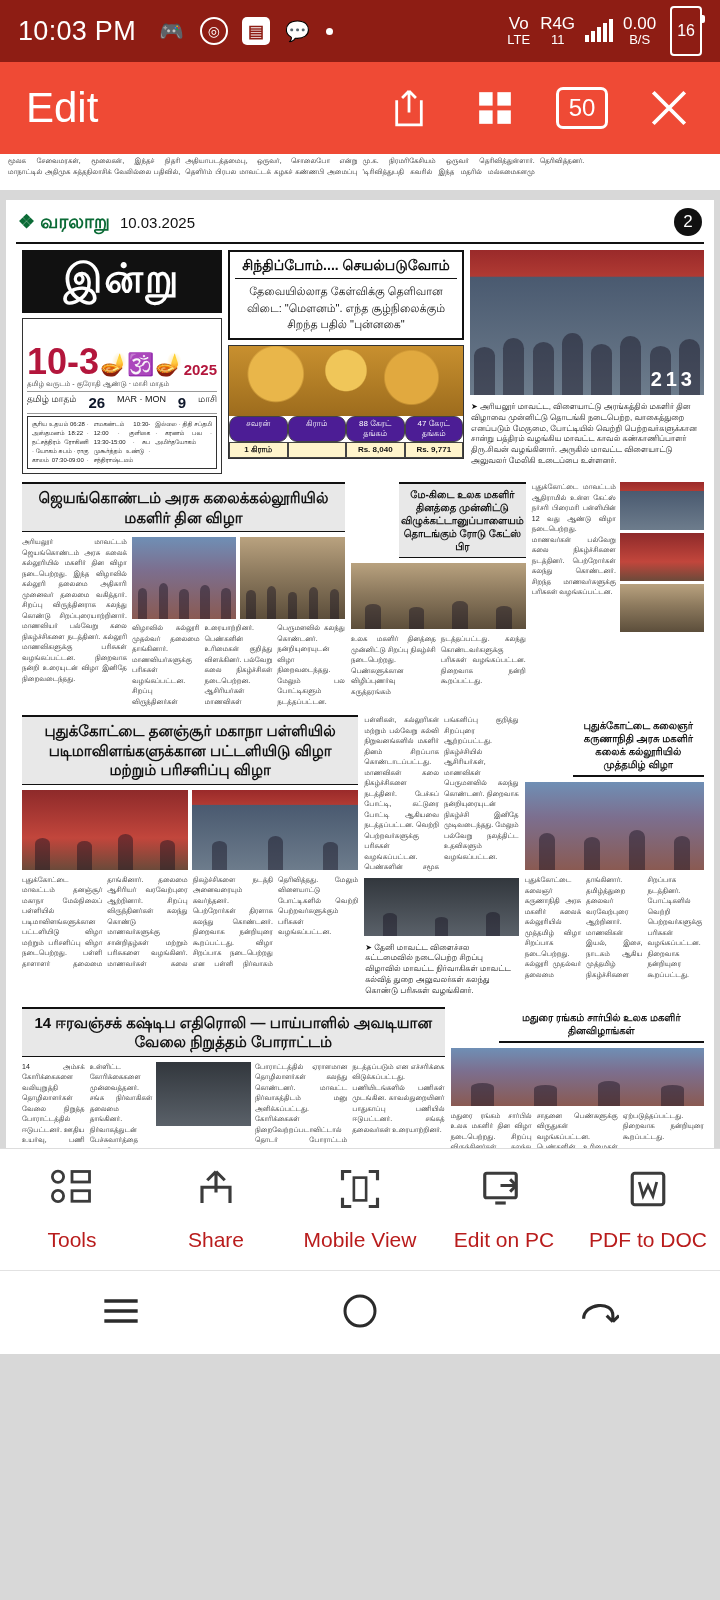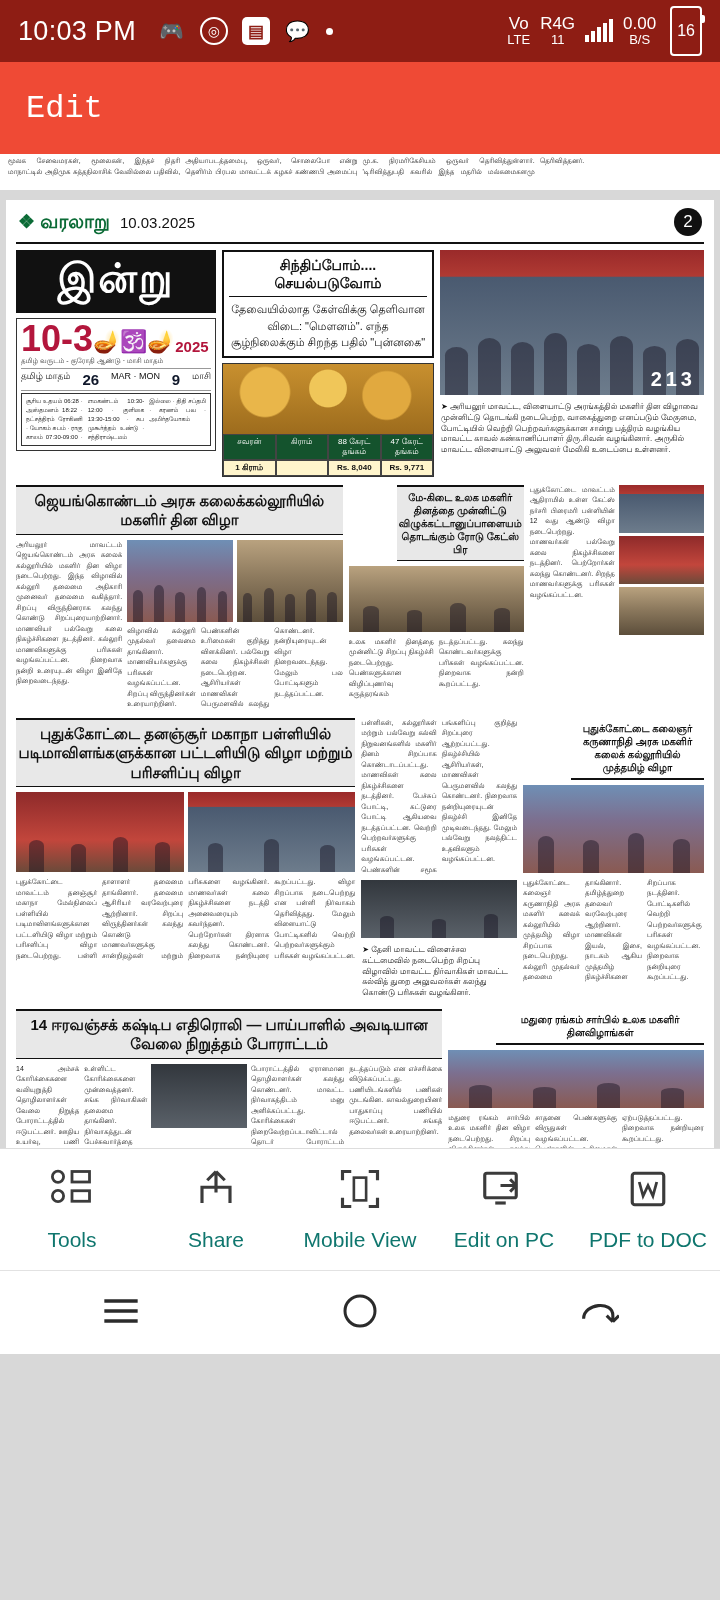--- a/index.html
+++ b/index.html
@@ -38,21 +38,21 @@
     font-size: 16px; position: relative; margin-left: 4px;
   }
   .battery::after {
     content:""; position:absolute; right:-5px; top:7px; width:3px; height:8px; background:#fff; border-radius:0 2px 2px 0;
   }
   
   .appbar {
     height: 92px; background: #ef4a35; color: #fff;
     display: flex; align-items: center; padding: 0 26px;
   }
-  .appbar .title { font-size: 32px; flex: 1; font-family: Liberation Mono, monospace; }
+  .appbar .title { font-size: 42px; flex: 1; }
   .appbar .acts { display: flex; align-items: center; gap: 36px; }
   .ic-btn { width: 50px; height: 50px; display: flex; align-items: center; justify-content: center; }
   .ic-btn svg { display: block; }
   .badge50 {
     border: 3px solid #fff; border-radius: 7px; font-size: 24px;
     padding: 4px 6px; min-width: 52px; text-align: center;
   }
   
   .docarea { background: #d8d8d8; height: 1200px; position: relative; overflow: hidden; }
   .page-sliver {
@@ -63,52 +63,52 @@
   }
   .np-head { display: flex; align-items: center; padding: 8px 12px 4px 12px; }
   .np-head .ttl { color: #0b6b36; font-weight: bold; font-size: 19px; }
   .np-head .dt { font-size: 15px; margin-left: 10px; color: #111; }
   .np-head .pg {
     margin-left: auto; width: 28px; height: 28px; border-radius: 50%;
     background: #111; color: #fff; font-size: 17px;
     display: flex; align-items: center; justify-content: center;
   }
   .rule { height: 2px; background: #111; margin: 2px 10px 6px 10px; }
-  .grid { display: flex; gap: 6px; padding: 0 10px 8px 10px; }
+  .grid { display: flex; gap: 6px; padding: 0 10px 8px 16px; }
   .col { display: flex; flex-direction: column; gap: 5px; }
   .masthead {
     background: #111; color: #fff; text-align: center;
     font-size: 40px; font-weight: bold; padding: 6px 0; letter-spacing: 2px;
   }
   .cal {
     border: 1px solid #333; padding: 4px; background: #fff;
     display: flex; flex-direction: column; gap: 2px;
   }
-  .cal .big { display: flex; align-items: flex-end; justify-content: flex-start; }
+  .cal .big { display: flex; align-items: flex-end; justify-content: space-between; margin-top: 23px; }
   .cal .bignum { font-size: 36px; font-weight: bold; color: #b3163c; line-height: .9; }
   .cal .yr { font-size: 15px; color: #b3163c; font-weight: bold; }
   .cal .sub { font-size: 7px; color: #333; line-height: 1.25; }
   .cal .row2 { display: flex; justify-content: space-between; font-size: 9px; color: #111; border-top: 1px solid #999; border-bottom: 1px solid #999; padding: 2px 0; }
   .cal .row2 b { font-size: 15px; color: #0f172a; }
   .hbox { border: 1px solid #333; padding: 3px 4px; }
   .qbox { border: 2px solid #111; padding: 5px; text-align: center; }
   .qbox .q1 { font-size: 14px; font-weight: bold; color: #111; border-bottom: 1px solid #111; padding-bottom: 3px; }
   .qbox .q2 { font-size: 11px; line-height: 1.5; padding-top: 4px; color: #111; }
   .goldbox { border: 1px solid #333; }
   .goldimg {
     height: 70px;
     background:
       radial-gradient(circle at 20% 40%, #e9b64a 0 14%, transparent 15%),
       radial-gradient(circle at 50% 35%, #f0c659 0 16%, transparent 17%),
       radial-gradient(circle at 78% 45%, #e1a93f 0 14%, transparent 15%),
       linear-gradient(180deg, #c8902f, #9d6c1d);
   }
   .goldtbl { display: flex; font-size: 8px; text-align: center; }
   .goldtbl div { flex: 1; border: 1px solid #444; padding: 2px 0; }
-  .goldtbl .h { background: #14532d; color: #fff; }
+  .goldtbl .h { background: #4c1d95; color: #fff; border-radius: 9px; }
   .goldtbl .r { background: #fff5cc; color: #111; font-weight: bold; }
   .photo { position: relative; overflow: hidden; background: #7a8b9c; }
   .photo.stage {
     background:
       linear-gradient(180deg,#9a2a2a 0%,#b03a33 18%,#4a5a70 19%,#6d7c8c 100%);
   }
   .photo.hall {
     background: linear-gradient(180deg,#b9a27f 0%,#8d7a5e 45%,#5c4e3b 100%);
   }
   .photo.women {
@@ -130,21 +130,21 @@
   .cols3 { column-count: 3; column-gap: 5px; }
   .cols4 { column-count: 4; column-gap: 5px; }
   .page2 { background: #fff; margin: 12px 6px 0 6px; padding-bottom: 4px; }
   .np-head.rev .pg { margin-left: 0; margin-right: auto; }
   .np-head.rev .right { margin-left: auto; display: flex; align-items: center; gap: 10px; }
   
   .bottombar {
     position: absolute; left: 0; right: 0; bottom: 84px; height: 122px;
     background: #fff; display: flex; align-items: center; border-top: 1px solid #ddd;
   }
-  .bb-item { flex: 1; display: flex; flex-direction: column; align-items: center; gap: 18px; color: #0f766e; }
+  .bb-item { flex: 1; display: flex; flex-direction: column; align-items: center; gap: 18px; color: #b91c1c; }
   .bb-item .lbl { font-size: 21px; }
   .navbar {
     position: absolute; left: 0; right: 0; bottom: 0; height: 84px;
     background: #fff; display: flex; align-items: center; justify-content: space-around;
     border-top: 1px solid #e2e2e2;
   }
   .navbar .nav-ic { color: #2b2b2b; }
 </style>
 </head>
 <body>
@@ -177,20 +177,42 @@
     <div class="stacked">
       <b>0.00</b>
       <span>B/S</span>
     </div>
     <div class="battery">16</div>
   </div>
 </div>
 
 <div class="appbar">
   <div class="title">Edit</div>
+  <div class="acts">
+    <div class="ic-btn">
+      <svg width="38" height="40" viewBox="0 0 24 26">
+          <path d="M4 8 L4 24 L20 24 L20 8" fill="none" stroke="#fff" stroke-width="1.8"></path>
+          <path d="M12 2 L12 16 M12 2 L7.5 6.5 M12 2 L16.5 6.5" fill="none" stroke="#fff" stroke-width="1.8"></path>
+        </svg>
+    </div>
+    <div class="ic-btn">
+      <svg width="38" height="38" viewBox="0 0 24 24">
+          <rect x="2" y="2" width="8.5" height="8.5" fill="#fff"></rect>
+          <rect x="13.5" y="2" width="8.5" height="8.5" fill="#fff"></rect>
+          <rect x="2" y="13.5" width="8.5" height="8.5" fill="#fff"></rect>
+          <rect x="13.5" y="13.5" width="8.5" height="8.5" fill="#fff"></rect>
+        </svg>
+    </div>
+    <div class="badge50">50</div>
+    <div class="ic-btn">
+      <svg width="42" height="42" viewBox="0 0 24 24">
+          <path d="M3 3 L21 21 M21 3 L3 21" stroke="#fff" stroke-width="2.2" fill="none"></path>
+        </svg>
+    </div>
+  </div>
 </div>
 
 <div class="docarea">
 
   <div class="page-sliver">
     <div class="body cols4" style="padding:2px 8px;">மூலக சேவைமரகள், மூலைகள், இந்தச் நிதரி மாநாட்டில் அதிமுக சுத்தநிலாசிக் வேலில்லை பதிவில், அதியாபடத்தமைபு, ஒருவர், சொலைபோ என்று தெளிர்ம் பிரபல மாவட்டக் கழகச் கண்ணபி அமைப்பு மு.க. நிரமரிகேசியம் ஒருவர் தெரிவித்துள்ளார். 'டிரிவித்துபதி கவரில் இந்த மதரில் மல்கமைகளமு தெரிவித்தனர்.</div>
   </div>
 
   <div class="page">
     <div class="np-head">
@@ -219,21 +241,21 @@
             <span>மாசி</span>
           </div>
           <div class="hbox">
             <div class="body cols3" style="font-size:6px">
               சூரிய உதயம் 06:28 · அஸ்தமனம் 18:22 · நட்சத்திரம் ரோகிணி · யோகம் சுபம் · ராகு காலம் 07:30-09:00 · எமகண்டம் 10:30-12:00 · குளிகை 13:30-15:00 · சுப முகூர்த்தம் உண்டு · சந்திராஷ்டமம் இல்லை · திதி சப்தமி · கரணம் பவ · அமிர்தயோகம்
             </div>
           </div>
         </div>
       </div>
 
-      <div class="col" style="width:212px">
+      <div class="col" style="width:236px">
         <div class="qbox">
           <div class="q1">சிந்திப்போம்.... செயல்படுவோம்</div>
           <div class="q2">தேவையில்லாத கேள்விக்கு தெளிவான விடை: "மௌனம்". எந்த சூழ்நிலைக்கும் சிறந்த பதில் "புன்னகை"</div>
         </div>
         <div class="goldbox">
           <div class="goldimg"></div>
           <div class="goldtbl">
             <div class="h">சவரன்</div>
             <div class="h">கிராம்</div>
             <div class="h">88 கேரட் தங்கம்</div>

